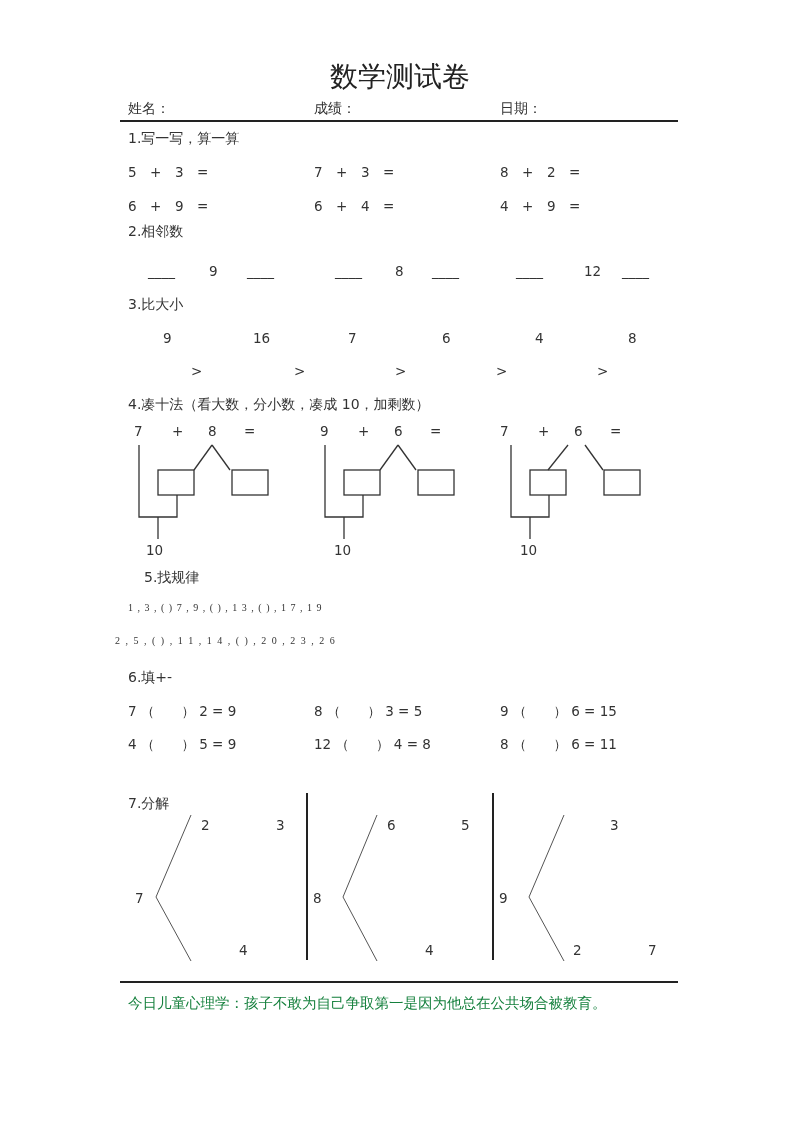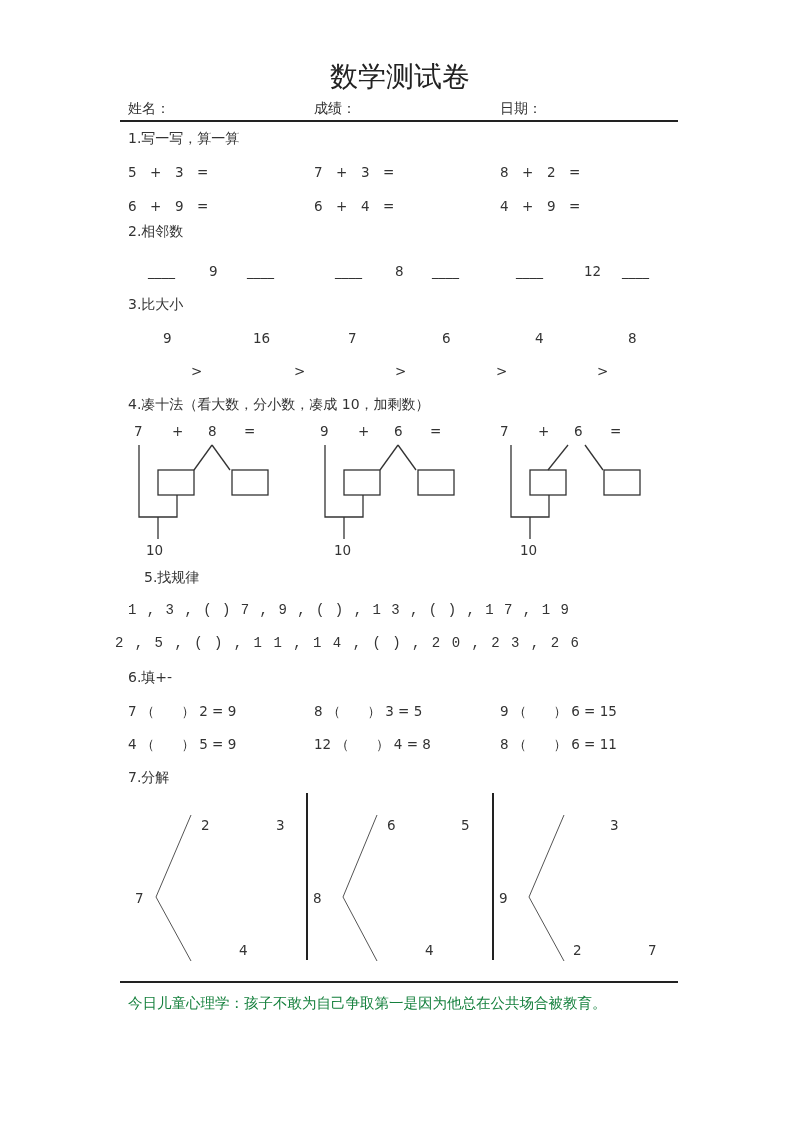--- a/index.html
+++ b/index.html
@@ -4,21 +4,21 @@
 <style>
   html, body { margin:0; padding:0; background:#ffffff; }
   body { width:800px; height:1132px; position:relative; overflow:hidden;
          font-family:"DejaVu Sans", "Liberation Sans", sans-serif; color:#333; }
   .abs { position:absolute; white-space:nowrap; }
   .title { font-size:28px; color:#222; left:0; width:800px; text-align:center; top:58px; }
   .hdr { font-size:14px; top:100px; }
   .rule { position:absolute; left:120px; width:558px; height:2px; background:#222; }
   .sec { font-size:14px; }
   .t { font-size:13.5px; }
-  .mono { font-family:Liberation Mono, monospace; font-size:14px; letter-spacing:0px; }
+  .mono { font-family:Liberation Serif, serif; font-size:10px; letter-spacing:0px; }
   svg { position:absolute; left:0; top:0; }
 </style>
 </head>
 <body>
 
 <div class="abs title">数学测试卷</div>
 
 <div class="abs hdr" style="left:128px">姓名：</div>
 <div class="abs hdr" style="left:314px">成绩：</div>
 <div class="abs hdr" style="left:500px">日期：</div>
@@ -117,21 +117,21 @@
 <div class="abs mono" style="left:115px;top:635px;word-spacing:3px">2 , 5 ,  (   ) ,  1 1 , 1 4 ,  (   ) ,  2 0 , 2 3 ,  2 6</div>
 
 <div class="abs sec" style="left:128px;top:669px">6.填+-</div>
 <div class="abs t" style="left:128px;top:703px">7 （　　） 2 = 9</div>
 <div class="abs t" style="left:314px;top:703px">8 （　　） 3 = 5</div>
 <div class="abs t" style="left:500px;top:703px">9 （　　） 6 = 15</div>
 <div class="abs t" style="left:128px;top:736px">4 （　　） 5 = 9</div>
 <div class="abs t" style="left:314px;top:736px">12 （　　） 4 = 8</div>
 <div class="abs t" style="left:500px;top:736px">8 （　　） 6 = 11</div>
 
-<div class="abs sec" style="left:128px;top:769px">7.分解</div>
+<div class="abs sec" style="left:128px;top:795px">7.分解</div>
 
 <div class="abs t" style="left:135px;top:890px">7</div>
 <div class="abs t" style="left:201px;top:817px">2</div>
 <div class="abs t" style="left:276px;top:817px">3</div>
 <div class="abs t" style="left:239px;top:942px">4</div>
 
 <div class="abs t" style="left:313px;top:890px">8</div>
 <div class="abs t" style="left:387px;top:817px">6</div>
 <div class="abs t" style="left:461px;top:817px">5</div>
 <div class="abs t" style="left:425px;top:942px">4</div>

